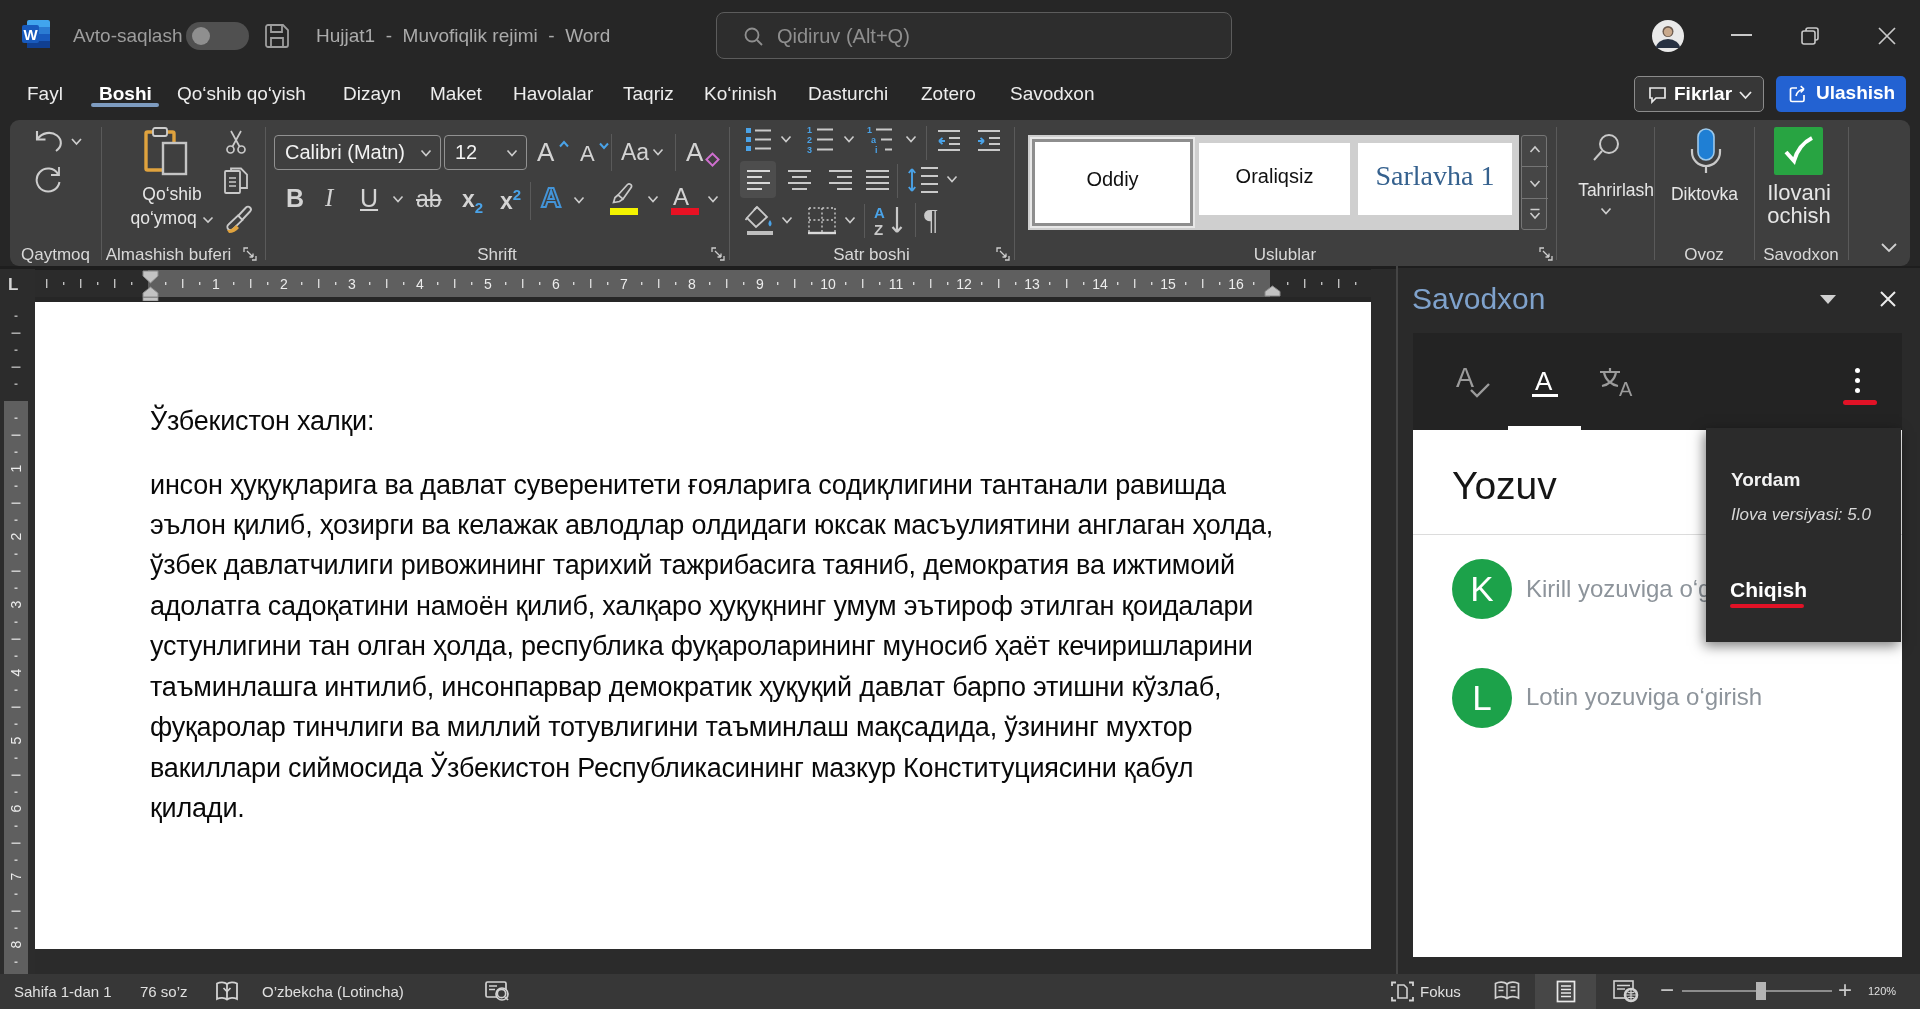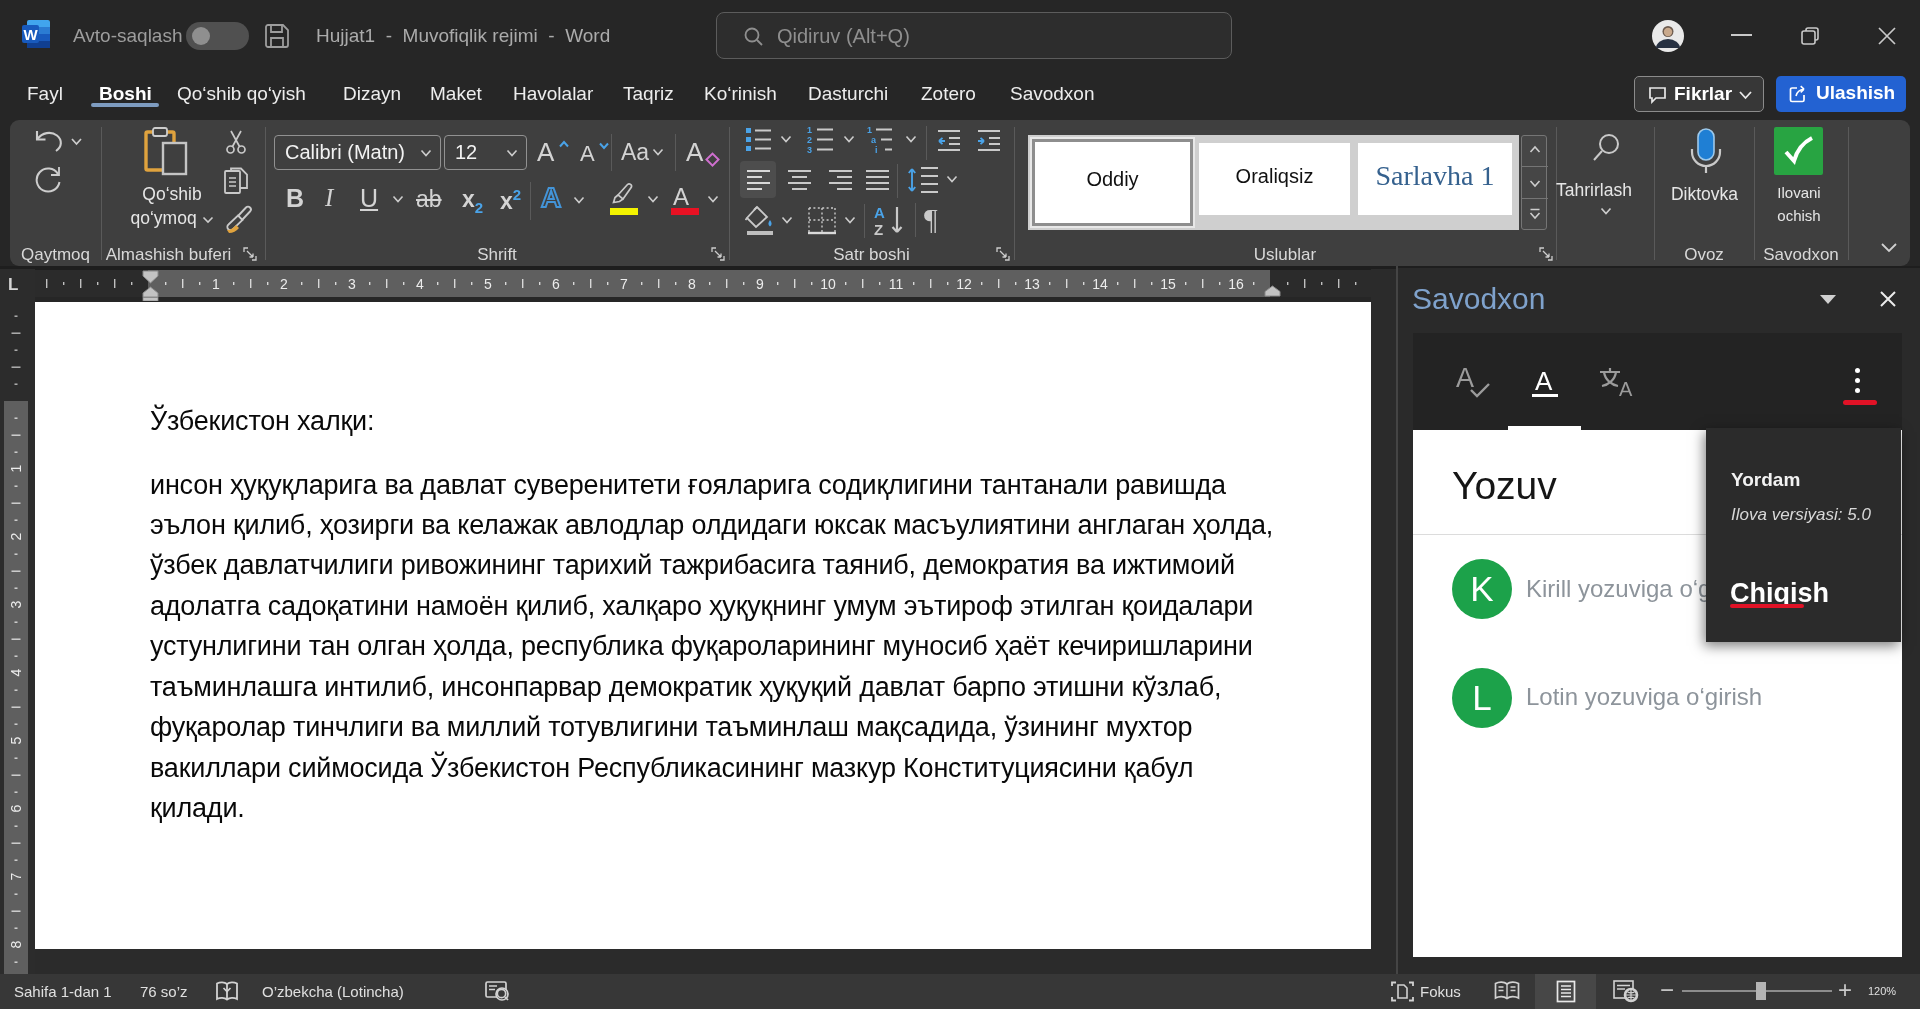--- a/index.html
+++ b/index.html
@@ -378,38 +378,38 @@
       <div class="abs" style="left:0;top:62px;width:26px;height:1px;background:#757575;"></div>
       <svg class="abs" style="left:7px;top:72px" width="12" height="13" viewBox="0 0 12 13" fill="none" stroke="#cdcdcd" stroke-width="1.6">
           <path d="M1.5 1.5 h9 M1.5 5 L6 10 L10.5 5"></path>
         </svg>
     </div>
 
     <svg class="abs" style="left:1581px;top:12px" width="32" height="32" viewBox="0 0 32 32" fill="none" stroke="#c9c9c9" stroke-width="2">
       <circle cx="18" cy="12" r="9"></circle>
         <path d="M11 19 L3 28"></path>
     </svg>
-    <div class="abs" style="left:1546px;width:98px;top:60px;text-align:left;color:#e6e6e6;font-size:17.5px;">Tahrirlash</div>
+    <div class="abs" style="left:1546px;width:98px;top:60px;text-align:right;color:#e6e6e6;font-size:17.5px;">Tahrirlash</div>
     <svg class="abs" style="left:1590px;top:87px" width="12" height="9" viewBox="0 0 12 9" fill="none" stroke="#cdcdcd" stroke-width="1.7">
         <path d="M1.5 1.5 L6 6.5 L10.5 1.5"></path>
       </svg>
 
     <svg class="abs" style="left:1676px;top:7px" width="40" height="48" viewBox="0 0 40 48">
       <rect x="12" y="2" width="16" height="31" rx="8" fill="#1f7fd4" stroke="#9ec9ea" stroke-width="1.6"></rect>
       <path d="M6 22 v3 a14 14 0 0 0 28 0 v-3" fill="none" stroke="#c9c9c9" stroke-width="2.2"></path>
       <path d="M20 39 v7" stroke="#c9c9c9" stroke-width="2.2"></path>
     </svg>
     <div class="abs" style="left:1645px;width:99px;top:64px;text-align:center;color:#e6e6e6;font-size:17.5px;">Diktovka</div>
 
     <div class="abs" style="left:1764px;top:7px;width:49px;height:48px;background:#28a442;border-radius:2px;">
       <svg class="abs" style="left:8px;top:8px" width="33" height="32" viewBox="0 0 33 32" fill="none" stroke="#ffffff" stroke-width="4">
         <path d="M4 17 L12 26 C15 15 22 7 30 3"></path>
       </svg>
     </div>
-    <div class="abs" style="left:1744px;width:90px;top:61px;text-align:center;color:#e6e6e6;font-size:15px;line-height:23px;">Ilovani<br>ochish</div>
+    <div class="abs" style="left:1744px;width:90px;top:61px;text-align:center;color:#e6e6e6;font-size:22px;line-height:23px;">Ilovani<br>ochish</div>
   </div>
   <div id="hruler">
       <div class="mbg"></div>
       <div class="act"></div>
       <svg class="abs" style="left:0;top:-2.5px" width="1363" height="31" viewBox="0 0 1363 31">
         <text x="181.0" y="20.5" font-size="14" fill="#ececec" text-anchor="middle" font-family="Liberation Sans">1</text>
         <text x="249.0" y="20.5" font-size="14" fill="#ececec" text-anchor="middle" font-family="Liberation Sans">2</text>
         <text x="317.0" y="20.5" font-size="14" fill="#ececec" text-anchor="middle" font-family="Liberation Sans">3</text>
         <text x="385.0" y="20.5" font-size="14" fill="#ececec" text-anchor="middle" font-family="Liberation Sans">4</text>
         <text x="453.0" y="20.5" font-size="14" fill="#ececec" text-anchor="middle" font-family="Liberation Sans">5</text>
@@ -599,21 +599,21 @@
       <div class="abs" style="left:113px;top:145px;font-size:24px;color:#8d949b;white-space:nowrap;">Kirill yozuviga o‘girish</div>
       <div class="abs" style="left:39px;top:238px;width:60px;height:60px;border-radius:50%;background:#1ca24a;text-align:center;">
         <span style="color:#fff;font-size:35px;line-height:60px;">L</span>
       </div>
       <div class="abs" style="left:113px;top:253px;font-size:24px;color:#8d949b;white-space:nowrap;">Lotin yozuviga o‘girish</div>
     </div>
   </div>
   <div id="pmenu">
     <div class="abs" style="left:25px;top:41px;font-size:19px;font-weight:bold;color:#f2f2f2;">Yordam</div>
     <div class="abs" style="left:25px;top:77px;font-size:17px;font-style:italic;color:#d8d8d8;">Ilova versiyasi: 5.0</div>
-    <div class="abs" style="left:24px;top:150px;font-size:27px;font-weight:bold;color:#ffffff;">Chiqish</div>
+    <div class="abs" style="left:24px;top:150px;font-size:21px;font-weight:bold;color:#ffffff;">Chiqish</div>
     <div class="abs" style="left:24px;top:176px;width:74px;height:4px;border-radius:2px;background:#e11226;"></div>
   </div>
   <div id="statusbar">
     <span class="st-txt" style="left:14px">Sahifa 1-dan 1</span>
     <span class="st-txt" style="left:140px">76 so’z</span>
 
     <svg class="abs" style="left:215px;top:7px" width="24" height="22" viewBox="0 0 24 22" fill="none" stroke="#d2d2d2" stroke-width="1.8">
       <path d="M12 3 C9.5 1 5 1 2 2.5 V18 C5 16.5 9.5 16.5 12 18.5 C14.5 16.5 19 16.5 22 18 V2.5 C19 1 14.5 1 12 3 Z"></path>
       <path d="M12 3 V18.5"></path>
       <path d="M8.5 7 L12 10.5 L15.5 7" stroke-width="1.7"></path>

